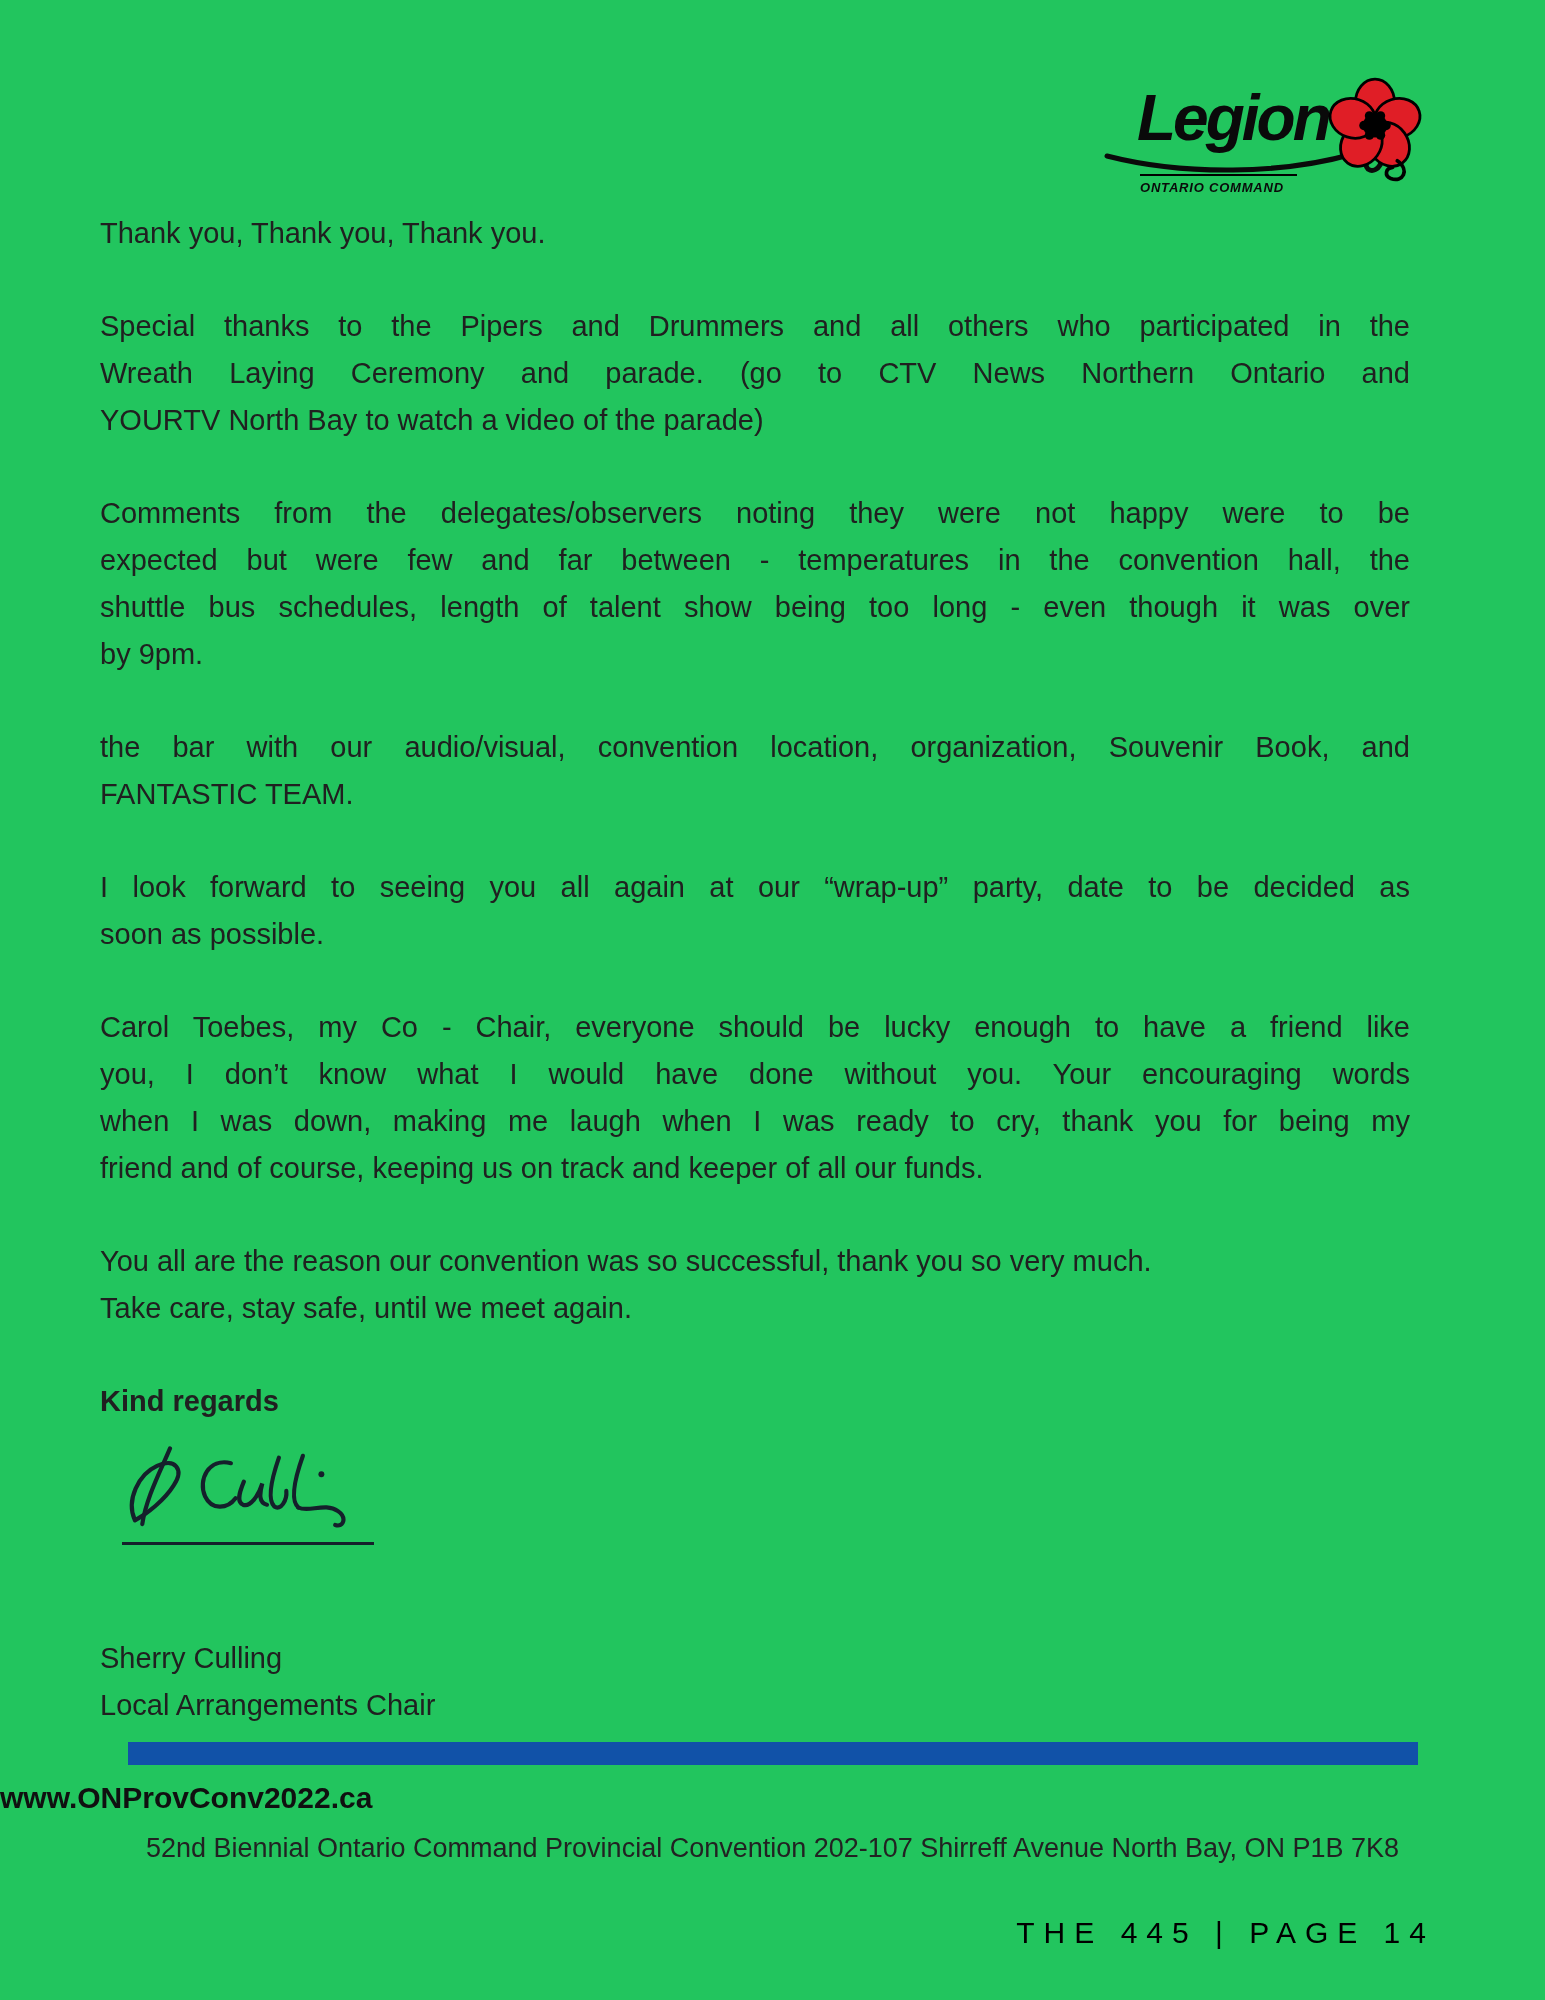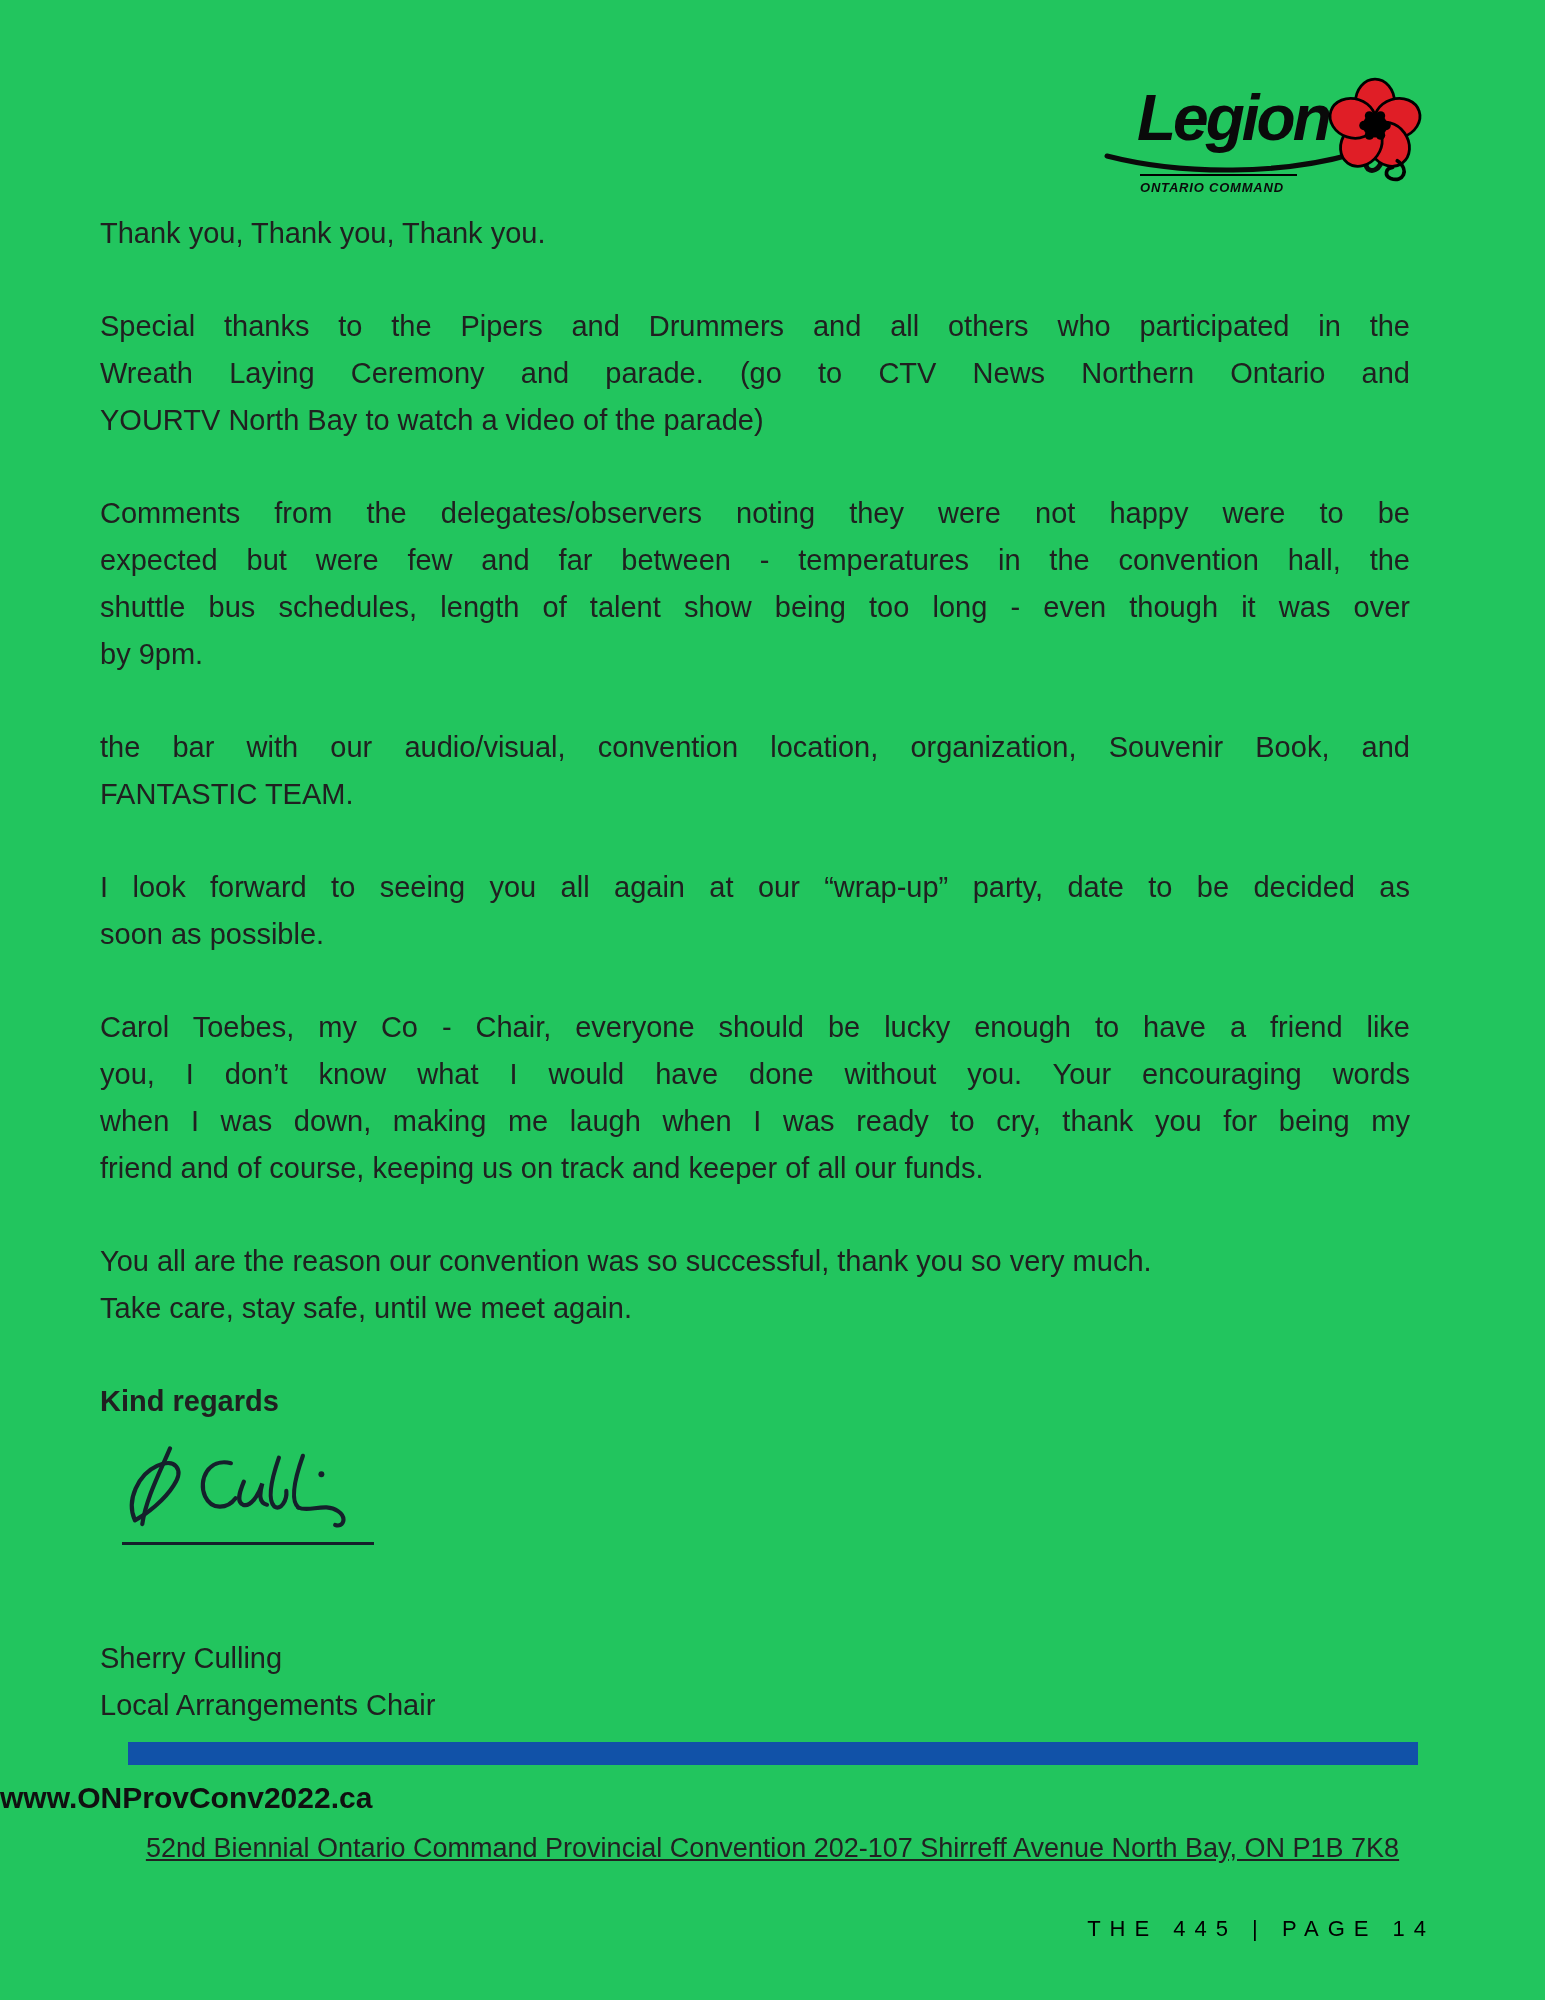--- a/index.html
+++ b/index.html
@@ -47,25 +47,25 @@
   .sig-name, .sig-title { line-height:47px; }
 
   
   .footer-bar { position:absolute; left:128px; top:1742px; width:1290px; height:23px; }
   .footer-site {
     position:absolute; left:0; top:1781px; width:1545px;
     text-align:left; font-size:30px; font-weight:bold; color:#101010;
   }
   .footer-address {
     position:absolute; left:0; top:1833px; width:1545px;
-    text-align:center; font-size:27px; color:#222222;text-decoration:underline;
+    text-align:center; font-size:27px; color:#222222;
   }
   .page-label {
     position:absolute; right:110px; top:1916px;
-    font-size:22px; letter-spacing:9px; color:#000; white-space:nowrap;
+    font-size:30px; letter-spacing:9px; color:#000; white-space:nowrap;
   }
 </style>
 </head>
 <body>
 
 <div class="page">
 
   <div class="logo">
     <span class="logo-word">Legion</span>
     <svg class="logo-swoosh" viewBox="0 0 312 42">

